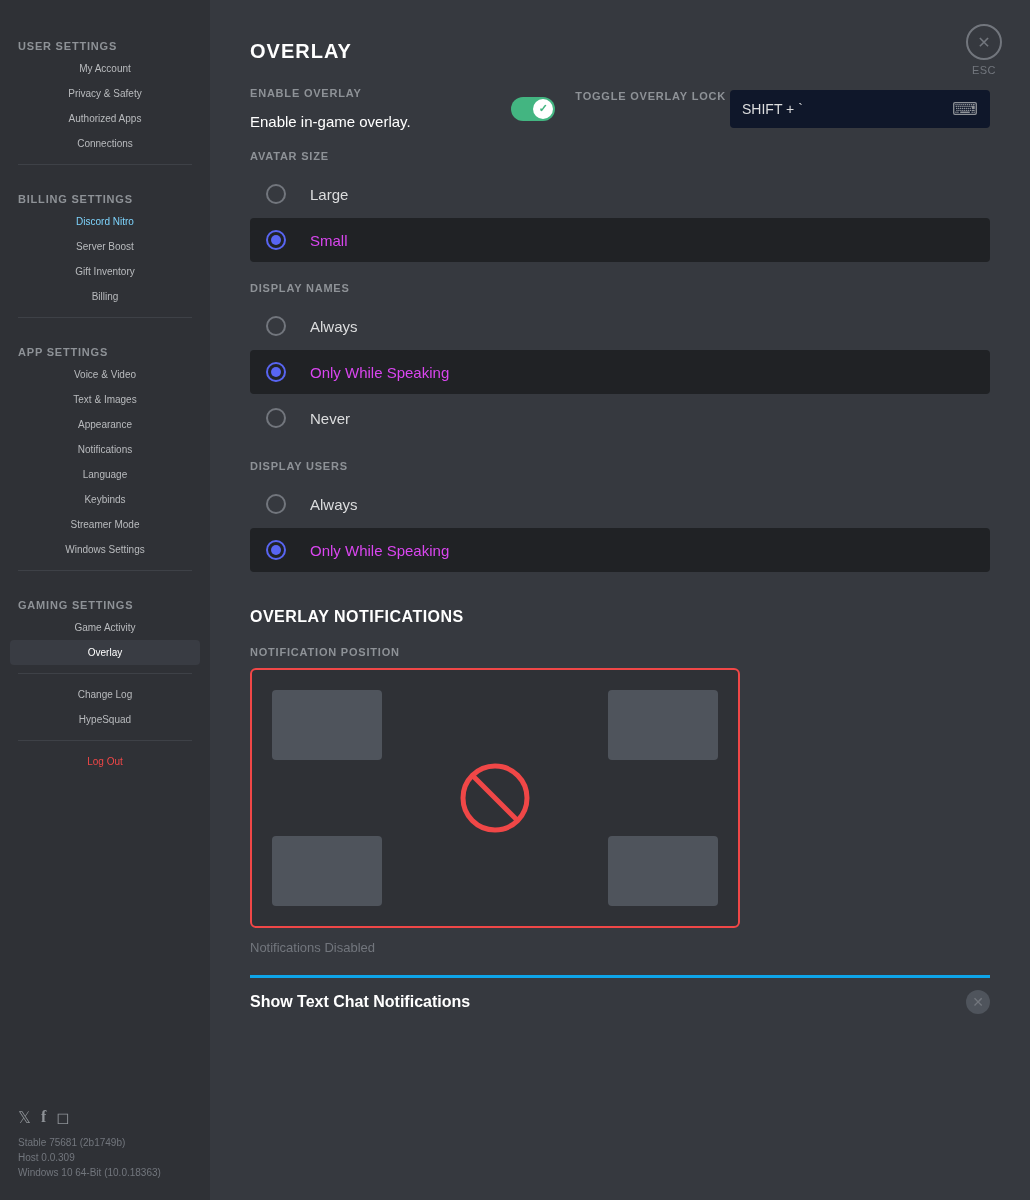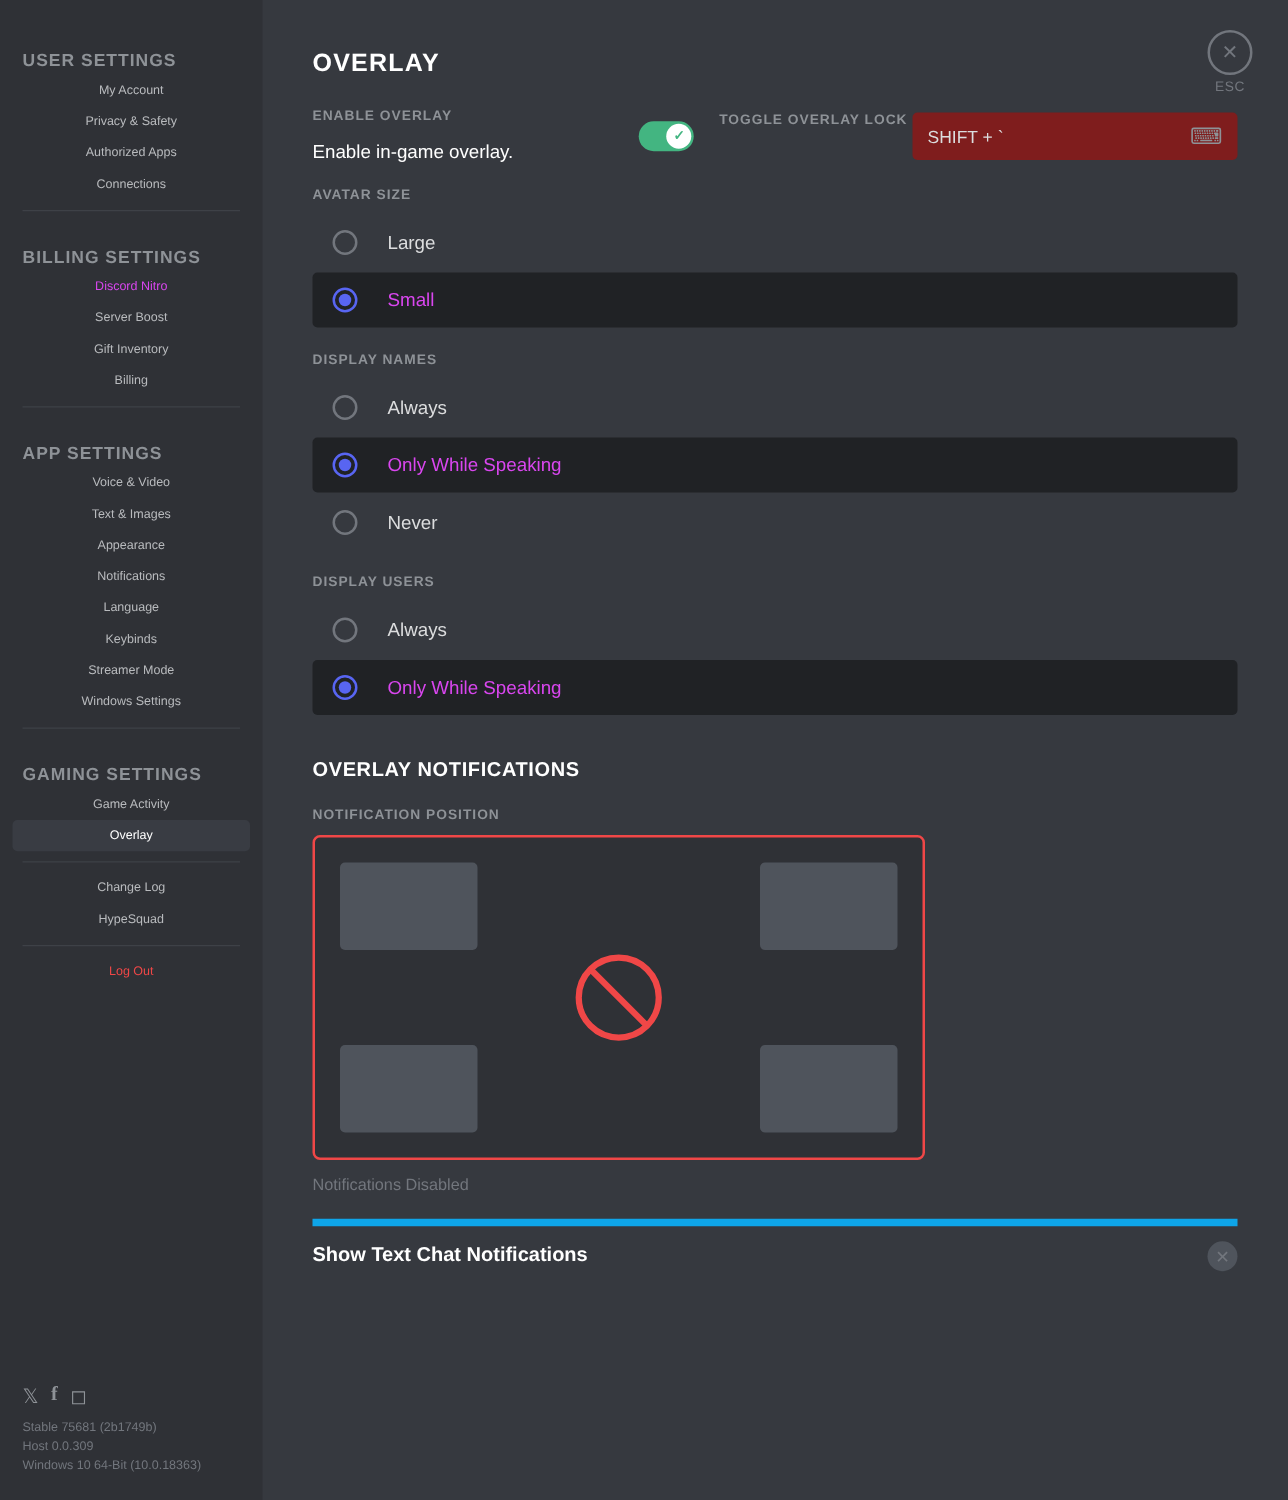--- a/index.html
+++ b/index.html
@@ -19,21 +19,21 @@
       width: 210px;
       min-width: 210px;
       background: #2f3136;
       padding: 20px 10px 20px 10px;
       overflow-y: auto;
       display: flex;
       flex-direction: column;
     }
 
     .sidebar-section-label {
-      font-size: 14px;
+      font-size: 11px;
       font-weight: 700;
       color: #8e9297;
       letter-spacing: 0.8px;
       text-transform: uppercase;
       padding: 10px 8px 4px 8px;
       margin-top: 10px;
     }
 
     .sidebar-item {
       padding: 7px 8px;
@@ -43,21 +43,21 @@
       font-size: 10px;
       font-weight: 500;
       transition: background 0.1s;
       text-align: center;
     }
     .sidebar-item.active {
       background: #393c43;
       color: #fff;
     }
     .sidebar-item.nitro {
-      color: #d946ef;
+      color: #7dd3fc;
     }
     .sidebar-item.logout {
       color: #f04747;
     }
 
     .sidebar-divider {
       border: none;
       border-top: 1px solid #3e4147;
       margin: 8px 8px;
     }
@@ -163,21 +163,21 @@
     .toggle-lock-label {
       font-size: 11px;
       font-weight: 700;
       color: #8e9297;
       letter-spacing: 0.8px;
       text-transform: uppercase;
     }
     .toggle-lock-input {
       display: flex;
       align-items: center;
-      background: #7f1d1d;
+      background: #0f172a;
       border: none;
       border-radius: 4px;
       padding: 8px 12px;
       color: #dcddde;
       font-size: 14px;
       width: 260px;
       justify-content: space-between;
     }
     .keyboard-icon {
       color: #8e9297;
@@ -315,21 +315,21 @@
       color: #72767d;
       margin-bottom: 20px;
     }
 
     
     .show-text-chat-row {
       display: flex;
       align-items: center;
       justify-content: space-between;
       padding: 12px 0;
-      border-top: 6px solid #0ea5e9;
+      border-top: 3px solid #0ea5e9;
     }
     .show-text-chat-label {
       font-size: 16px;
       font-weight: 600;
       color: #fff;
     }
 
     .dismiss-circle {
       width: 24px;
       height: 24px;

